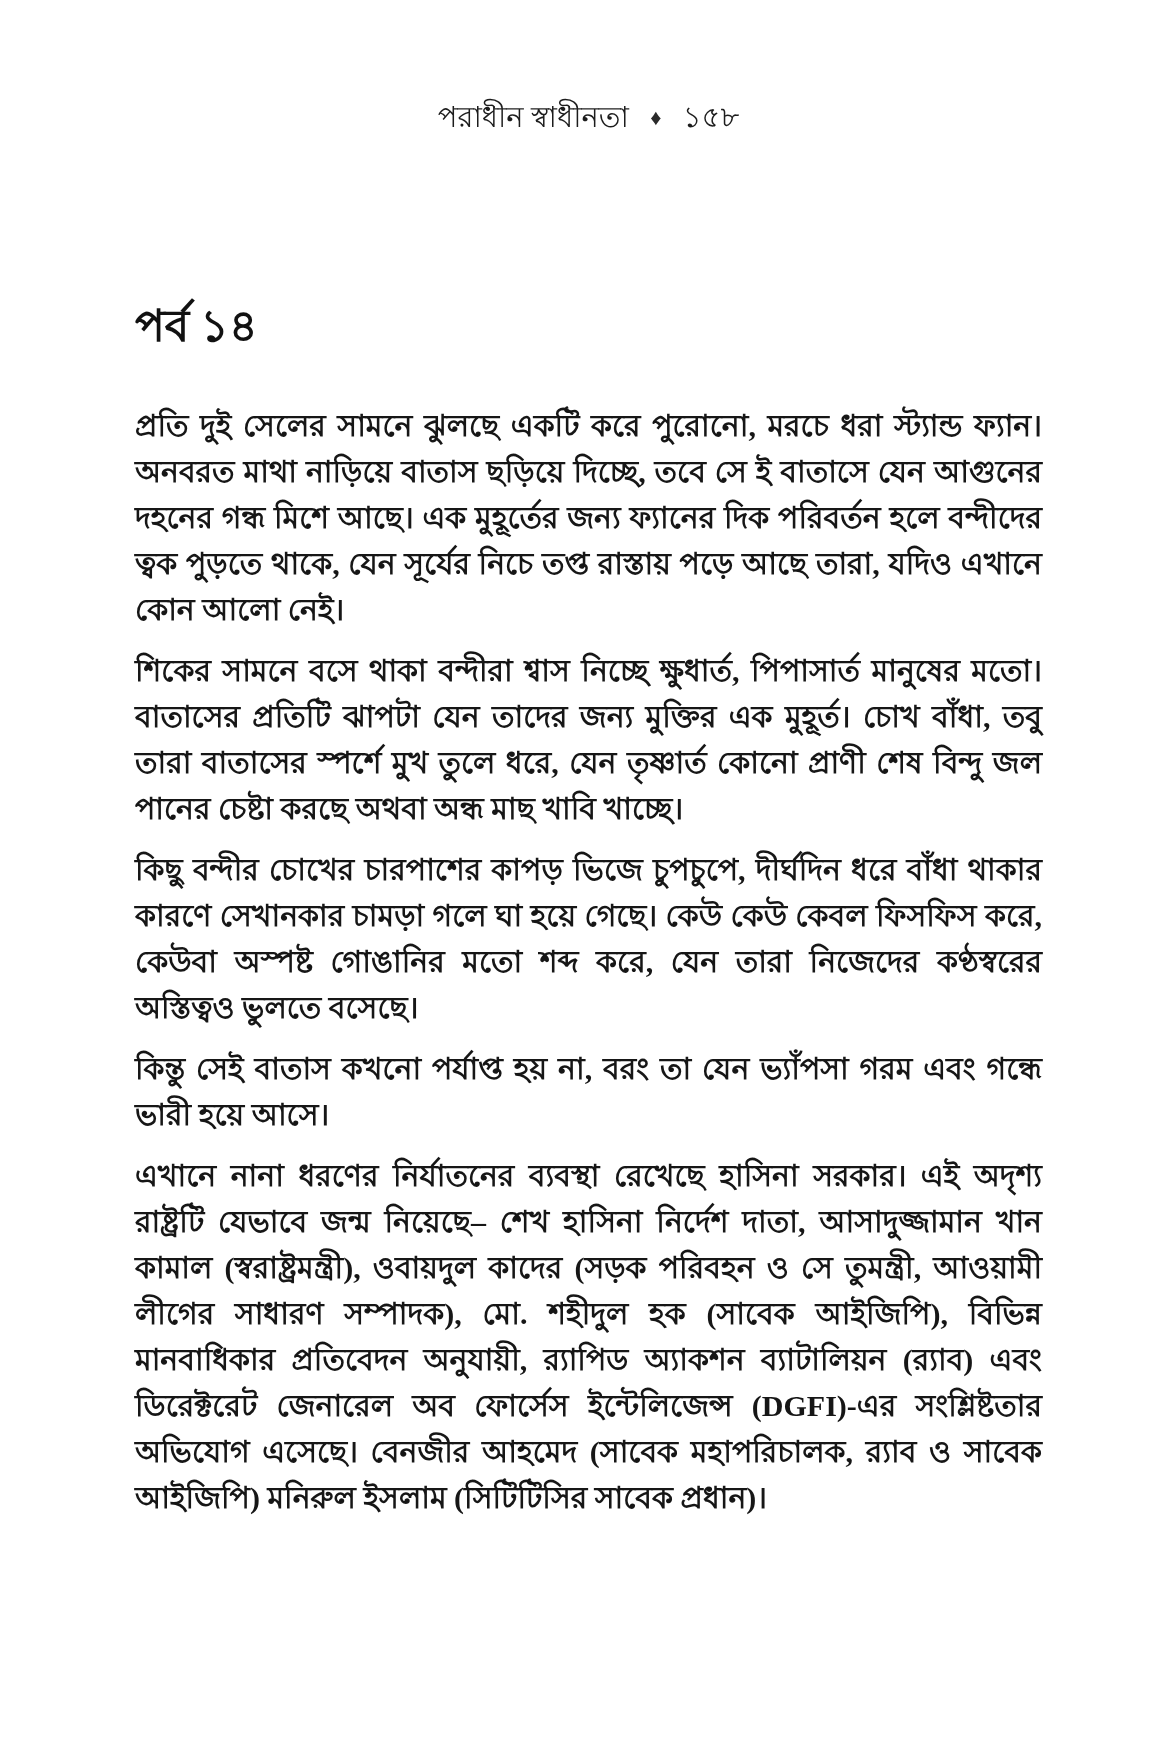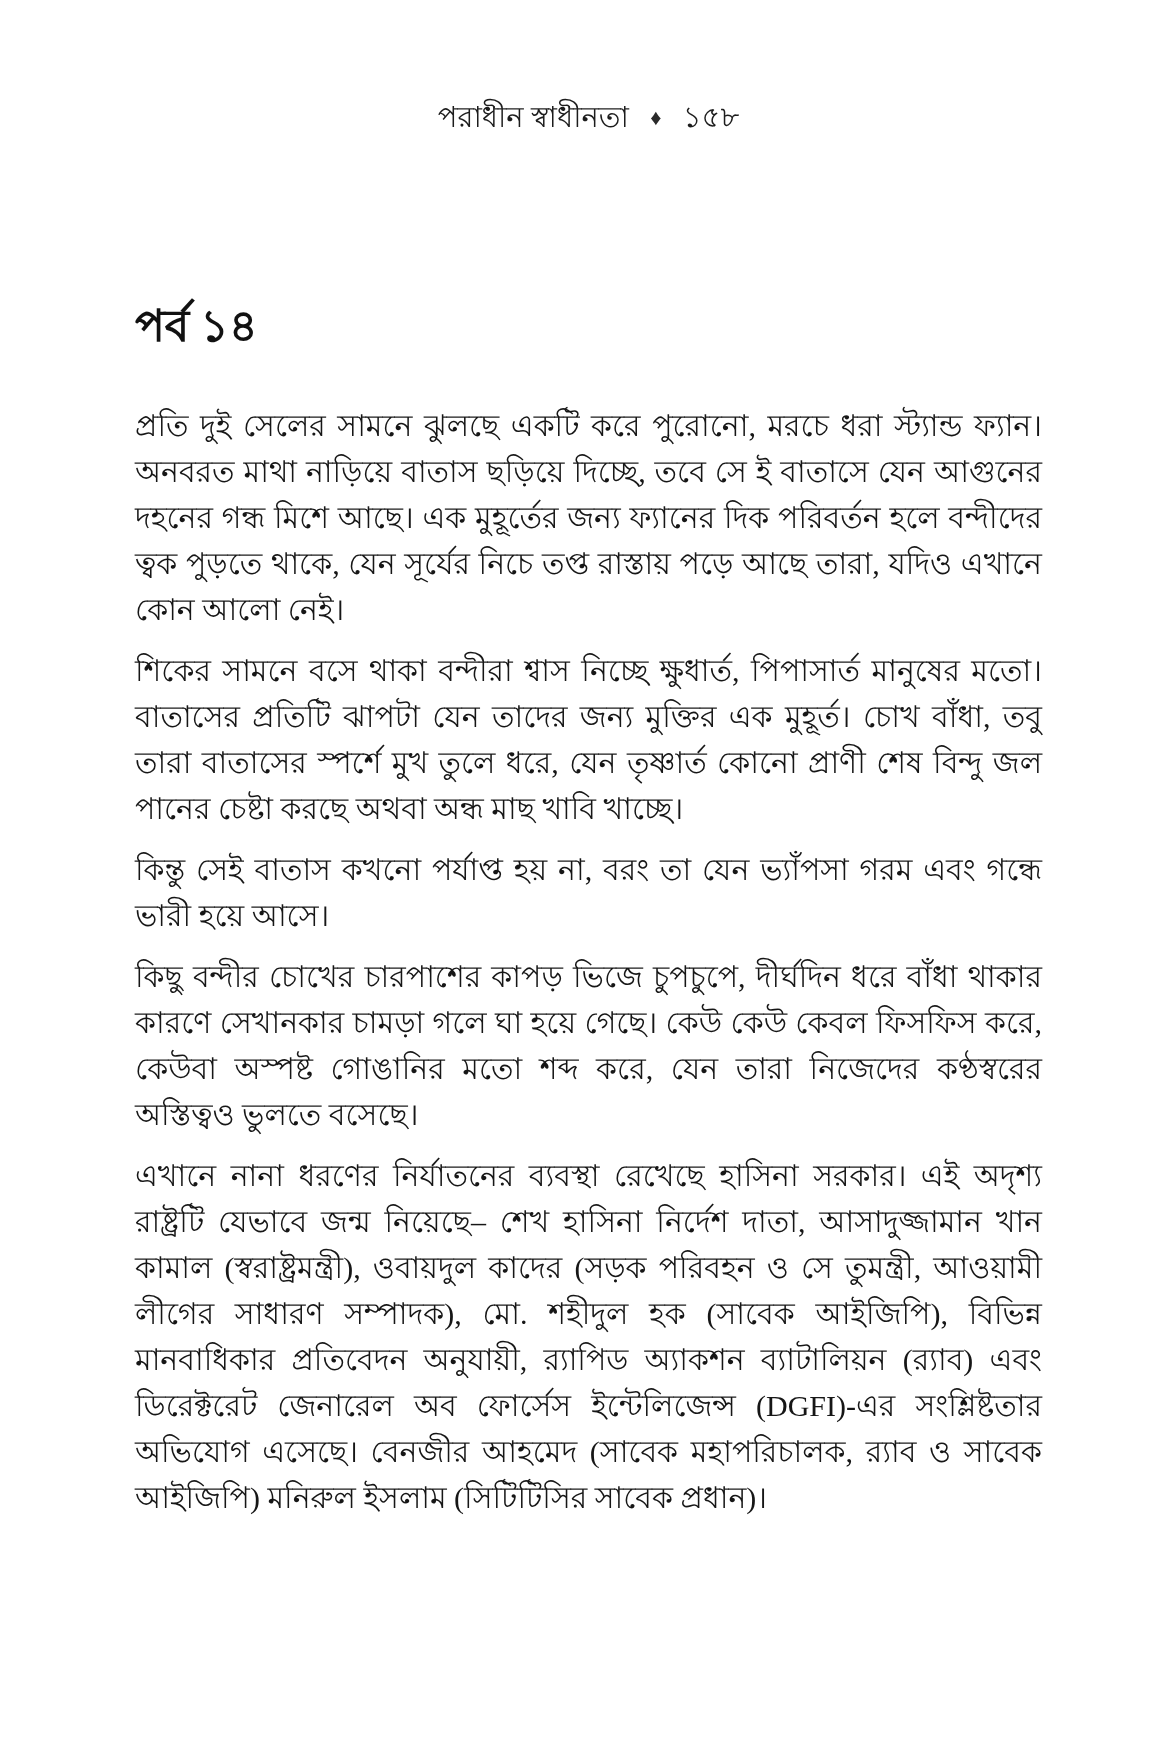--- a/index.html
+++ b/index.html
@@ -46,36 +46,37 @@
   .content {
     font-size: 30px;
     line-height: 46px;
     text-align: justify;
     text-justify: inter-word;
     color: #161616;
   }
   .content p {
     margin: 0 0 15px 0;
     text-indent: 0;
+    font-weight: bold;
   }
 </style>
 </head>
 <body>
 
 <div class="page">
 
   <div class="running-header">
     <span>পরাধীন স্বাধীনতা</span>
     <span class="diamond">♦</span>
     <span>১৫৮</span>
   </div>
 
   <h1 class="chapter">পর্ব ১৪</h1>
 
   <div class="content">
     <p>প্রতি দুই সেলের সামনে ঝুলছে একটি করে পুরোনো, মরচে ধরা স্ট্যান্ড ফ্যান। অনবরত মাথা নাড়িয়ে বাতাস ছড়িয়ে দিচ্ছে, তবে সে ই বাতাসে যেন আগুনের দহনের গন্ধ মিশে আছে। এক মুহূর্তের জন্য ফ্যানের দিক পরিবর্তন হলে বন্দীদের ত্বক পুড়তে থাকে, যেন সূর্যের নিচে তপ্ত রাস্তায় পড়ে আছে তারা, যদিও এখানে কোন আলো নেই।</p>
     <p>শিকের সামনে বসে থাকা বন্দীরা শ্বাস নিচ্ছে ক্ষুধার্ত, পিপাসার্ত মানুষের মতো। বাতাসের প্রতিটি ঝাপটা যেন তাদের জন্য মুক্তির এক মুহূর্ত। চোখ বাঁধা, তবু তারা বাতাসের স্পর্শে মুখ তুলে ধরে, যেন তৃষ্ণার্ত কোনো প্রাণী শেষ বিন্দু জল পানের চেষ্টা করছে অথবা অন্ধ মাছ খাবি খাচ্ছে।</p>
+    <p>কিছু বন্দীর চোখের চারপাশের কাপড় ভিজে চুপচুপে, দীর্ঘদিন ধরে বাঁধা থাকার কারণে সেখানকার চামড়া গলে ঘা হয়ে গেছে। কেউ কেউ কেবল ফিসফিস করে, কেউবা অস্পষ্ট গোঙানির মতো শব্দ করে, যেন তারা নিজেদের কণ্ঠস্বরের অস্তিত্বও ভুলতে বসেছে।</p>
     <p>কিন্তু সেই বাতাস কখনো পর্যাপ্ত হয় না, বরং তা যেন ভ্যাঁপসা গরম এবং গন্ধে ভারী হয়ে আসে।</p>
-    <p>কিছু বন্দীর চোখের চারপাশের কাপড় ভিজে চুপচুপে, দীর্ঘদিন ধরে বাঁধা থাকার কারণে সেখানকার চামড়া গলে ঘা হয়ে গেছে। কেউ কেউ কেবল ফিসফিস করে, কেউবা অস্পষ্ট গোঙানির মতো শব্দ করে, যেন তারা নিজেদের কণ্ঠস্বরের অস্তিত্বও ভুলতে বসেছে।</p>
     <p>এখানে নানা ধরণের নির্যাতনের ব্যবস্থা রেখেছে হাসিনা সরকার। এই অদৃশ্য রাষ্ট্রটি যেভাবে জন্ম নিয়েছে– শেখ হাসিনা নির্দেশ দাতা, আসাদুজ্জামান খান কামাল (স্বরাষ্ট্রমন্ত্রী), ওবায়দুল কাদের (সড়ক পরিবহন ও সে তুমন্ত্রী, আওয়ামী লীগের সাধারণ সম্পাদক), মো. শহীদুল হক (সাবেক আইজিপি), বিভিন্ন মানবাধিকার প্রতিবেদন অনুযায়ী, র‍্যাপিড অ্যাকশন ব্যাটালিয়ন (র‍্যাব) এবং ডিরেক্টরেট জেনারেল অব ফোর্সেস ইন্টেলিজেন্স (DGFI)-এর সংশ্লিষ্টতার অভিযোগ এসেছে। বেনজীর আহমেদ (সাবেক মহাপরিচালক, র‍্যাব ও সাবেক আইজিপি) মনিরুল ইসলাম (সিটিটিসির সাবেক প্রধান)।</p>
   </div>
 
 </div>
 
 </body></html>

